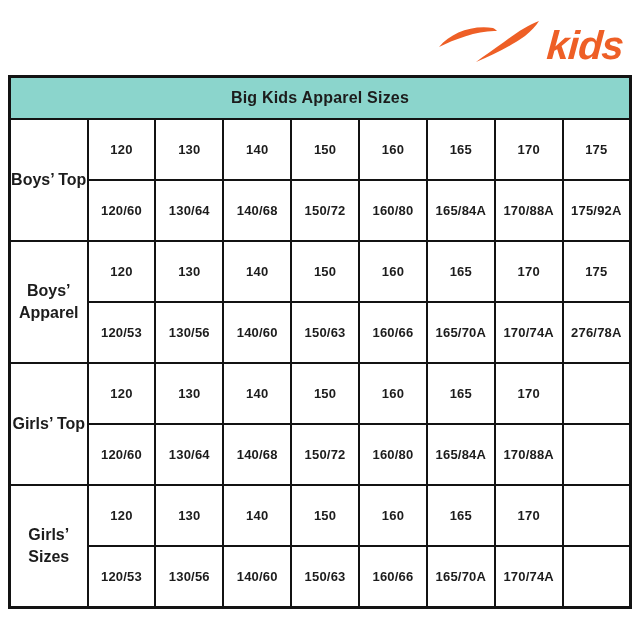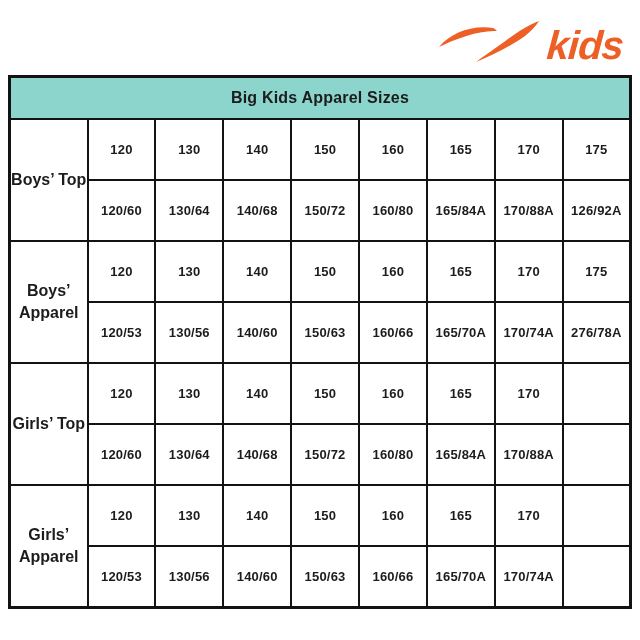--- a/index.html
+++ b/index.html
@@ -112,21 +112,21 @@
           <td class="size-cell">175</td>
         </tr>
         <tr>
           <td class="code-cell">120/60</td>
           <td class="code-cell">130/64</td>
           <td class="code-cell">140/68</td>
           <td class="code-cell">150/72</td>
           <td class="code-cell">160/80</td>
           <td class="code-cell">165/84A</td>
           <td class="code-cell">170/88A</td>
-          <td class="code-cell">126/92A</td>
+          <td class="code-cell">175/92A</td>
         </tr>
         <tr>
           <td rowspan="2" class="label-cell">Boys’ Apparel</td>
           <td class="size-cell">120</td>
           <td class="size-cell">130</td>
           <td class="size-cell">140</td>
           <td class="size-cell">150</td>
           <td class="size-cell">160</td>
           <td class="size-cell">165</td>
           <td class="size-cell">170</td>
@@ -157,21 +157,21 @@
           <td class="code-cell">120/60</td>
           <td class="code-cell">130/64</td>
           <td class="code-cell">140/68</td>
           <td class="code-cell">150/72</td>
           <td class="code-cell">160/80</td>
           <td class="code-cell">165/84A</td>
           <td class="code-cell">170/88A</td>
           <td class="code-cell"></td>
         </tr>
         <tr>
-          <td rowspan="2" class="label-cell">Girls’ Apparel</td>
+          <td rowspan="2" class="label-cell">Girls’ Sizes</td>
           <td class="size-cell">120</td>
           <td class="size-cell">130</td>
           <td class="size-cell">140</td>
           <td class="size-cell">150</td>
           <td class="size-cell">160</td>
           <td class="size-cell">165</td>
           <td class="size-cell">170</td>
           <td class="size-cell"></td>
         </tr>
         <tr>

